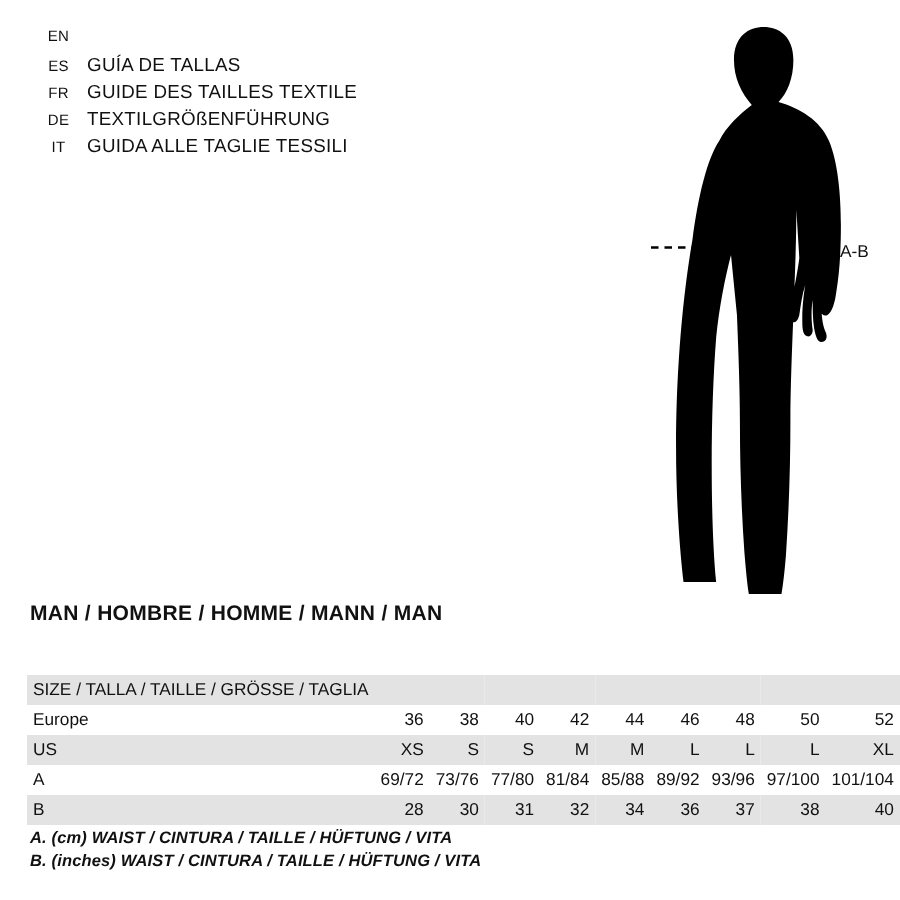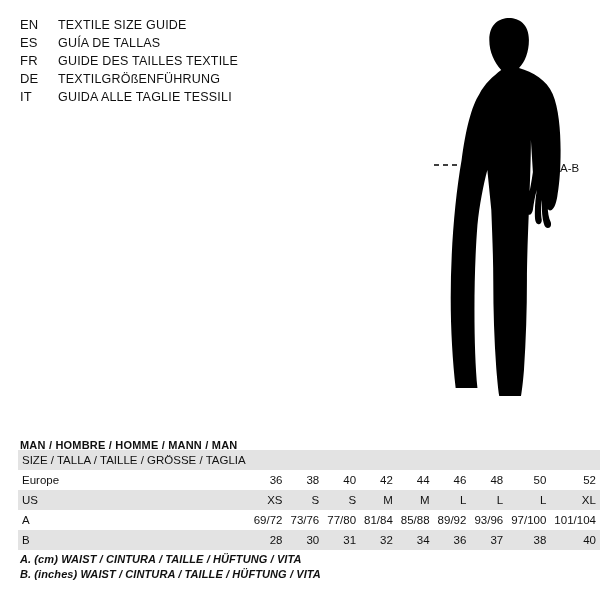--- a/index.html
+++ b/index.html
@@ -29,23 +29,24 @@
     width: 360px;
   }
   .lang-row {
     display: flex;
     align-items: baseline;
     height: 18px;
     line-height: 18px;
   }
   .lang-code {
     width: 38px;
-    font-size: 13px;
-    color: #111;
-    letter-spacing: 0.2px;
+    font-size: 10px;
+    color: #111;
+    letter-spacing: 0.2px;
+    text-align: center;
   }
   .lang-text {
     font-size: 12.5px;
     color: #111;
     letter-spacing: 0.2px;
   }
 
   .section-title {
     position: absolute;
     left: 20px;
@@ -74,22 +75,22 @@
     left: 160px;
     top: 152px;
     font-size: 11.5px;
     color: #111;
   }
 
   
   .table-title {
     position: absolute;
     left: 20px;
-    top: 439px;
-    font-size: 11px;
+    top: 400px;
+    font-size: 14px;
     font-weight: bold;
     letter-spacing: 0.2px;
   }
   table.size-table {
     position: absolute;
     left: 18px;
     top: 450px;
     width: 564px;
     border-collapse: collapse;
     font-size: 11.5px;
@@ -124,21 +125,20 @@
   .footnotes div { letter-spacing: 0.1px; font-style: italic; }
 </style>
 </head>
 <body>
 
 <div class="page">
 
   <div class="lang-block">
     <div class="lang-row">
       <span class="lang-code">EN</span>
-      <span class="lang-text">TEXTILE SIZE GUIDE</span>
     </div>
     <div class="lang-row">
       <span class="lang-code">ES</span>
       <span class="lang-text">GUÍA DE TALLAS</span>
     </div>
     <div class="lang-row">
       <span class="lang-code">FR</span>
       <span class="lang-text">GUIDE DES TAILLES TEXTILE</span>
     </div>
     <div class="lang-row">

